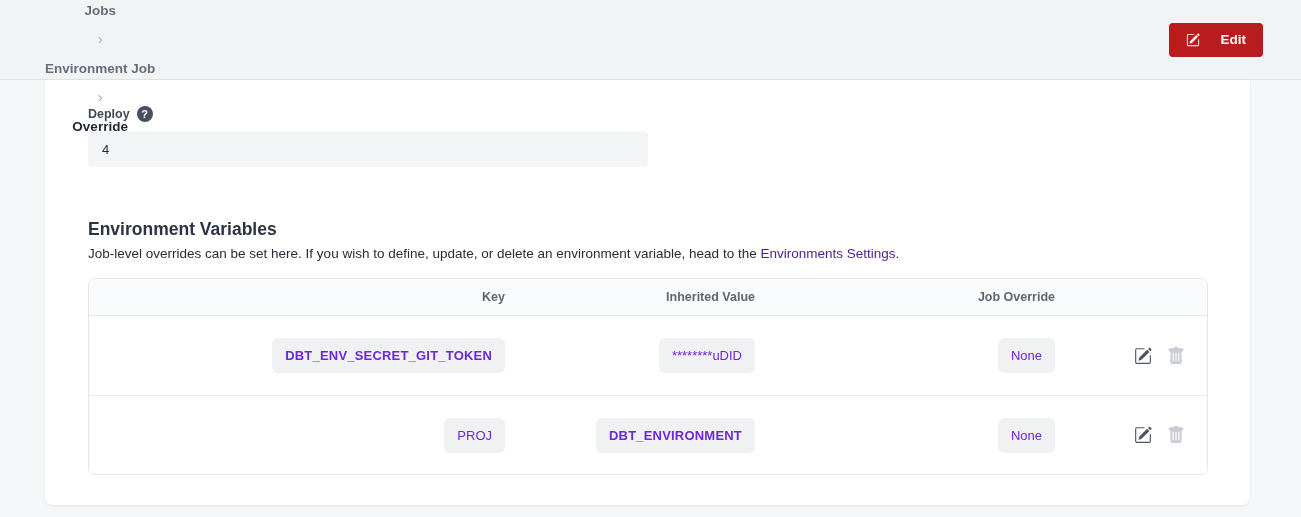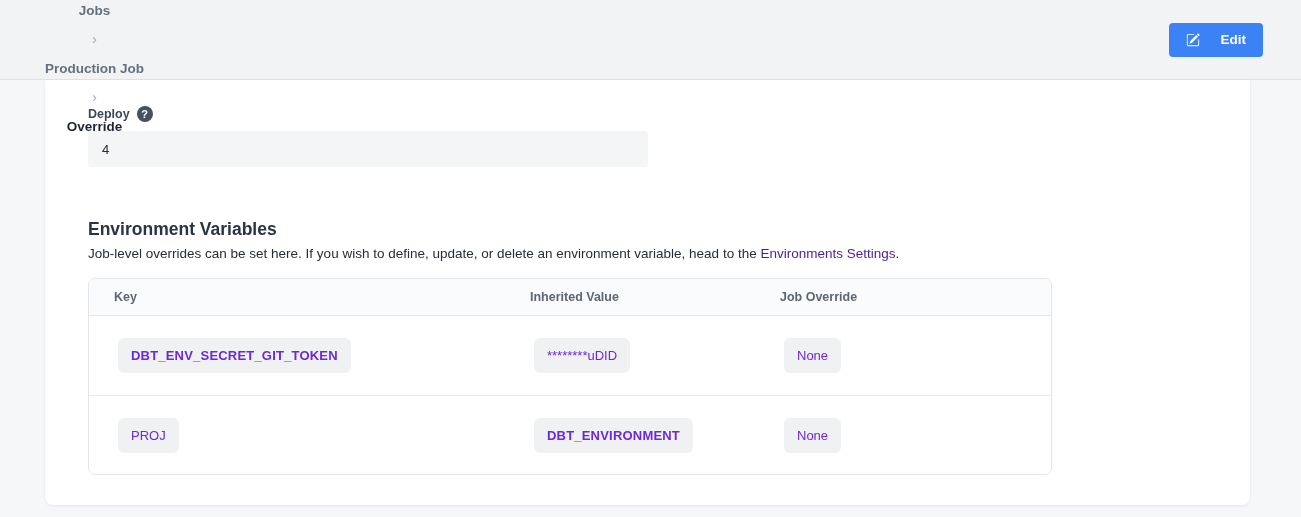--- a/index.html
+++ b/index.html
@@ -33,21 +33,21 @@
   .crumb { cursor: pointer; }
   .crumb.current { color: #1e2633; cursor: default; }
   .sep {
     color: #a6adb6;
     font-size: 15px;
     font-weight: 400;
     line-height: 1;
     padding-bottom: 2px;
   }
   .edit-btn {
-    background: #3b82f6;
+    background: #b91c1c;
     color: #ffffff;
     border: none;
     border-radius: 4px;
     height: 34px;
     padding: 0 17px;
     font-family: inherit;
     font-size: 13.5px;
     font-weight: 700;
     display: inline-flex;
     align-items: center;
@@ -114,25 +114,26 @@
   .desc {
     margin: 6px 0 0 0;
     font-size: 13.5px;
     color: #262d37;
   }
   .desc a { color: #4c1d95; text-decoration: none; cursor: pointer; }
 
   
   .table {
     margin-top: 17px;
-    width: 964px;
+    width: 1120px;
     border: 1px solid #e3e5e9;
     border-radius: 7px;
     overflow: hidden;
     background: #ffffff;
+    text-align: right;
   }
   .thead, .trow {
     display: grid;
     grid-template-columns: 416px 250px 300px 1fr;
     align-items: center;
   }
   .thead {
     height: 37px;
     background: #fafbfc;
     border-bottom: 1px solid #e3e5e9;
@@ -171,21 +172,21 @@
 </style>
 </head>
 <body>
 
 <header class="topbar">
   <nav class="breadcrumb">
     <span class="crumb">Deploy</span>
     <span class="sep">›</span>
     <span class="crumb">Jobs</span>
     <span class="sep">›</span>
-    <span class="crumb">Production Job</span>
+    <span class="crumb">Environment Job</span>
     <span class="sep">›</span>
     <span class="crumb current">Override</span>
   </nav>
   <button class="edit-btn">
     <span>
       <svg viewBox="0 0 16 16" fill="currentColor" aria-hidden="true">
         <path d="M15.502 1.94a.5.5 0 0 1 0 .706L14.459 3.69l-2-2L13.502.646a.5.5 0 0 1 .707 0l1.293 1.293zm-1.75 2.456-2-2L4.939 9.21a.5.5 0 0 0-.121.196l-.805 2.414a.25.25 0 0 0 .316.316l2.414-.805a.5.5 0 0 0 .196-.12l6.813-6.814z"></path>
         <path d="M1 13.5A1.5 1.5 0 0 0 2.5 15h11a1.5 1.5 0 0 0 1.5-1.5v-6a.5.5 0 0 0-1 0v6a.5.5 0 0 1-.5.5h-11a.5.5 0 0 1-.5-.5v-11a.5.5 0 0 1 .5-.5H9a.5.5 0 0 0 0-1H2.5A1.5 1.5 0 0 0 1 2.5v11z"></path>
       </svg>
     </span>

